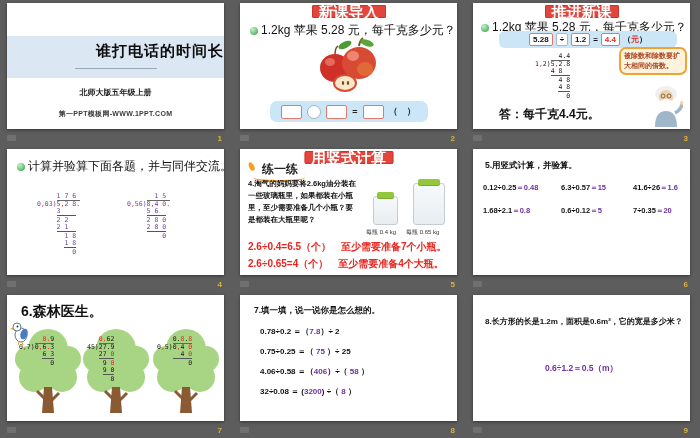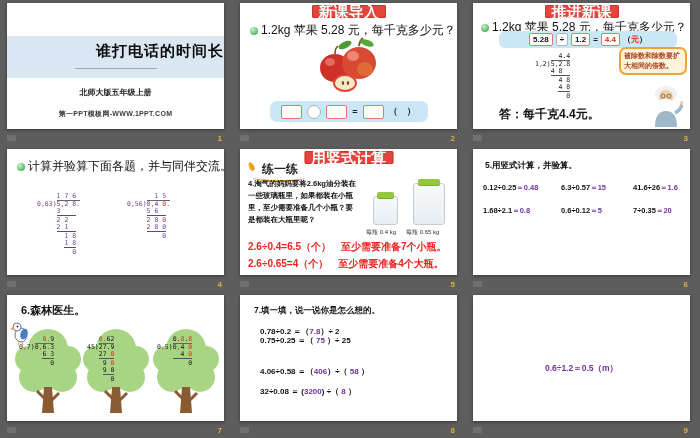--- a/index.html
+++ b/index.html
@@ -59,30 +59,30 @@
   .jcap.c1{left:126px}.jcap.c2{left:166px}
   .rline{position:absolute;font-size:10px;font-weight:700;color:#e8251f;white-space:nowrap}
   .rline .note{margin-left:10px}
   .s5 .ra{top:91px;left:8px}.s5 .rb{top:108px;left:8px}
   
   .s6 .ql6{position:absolute;top:11px;left:12px;font-size:8.5px;font-weight:700;color:#111}
   .s6 .eq{position:absolute;font-size:7.5px;font-weight:700;white-space:nowrap;color:#111}
   .s6 .e0{top:34px;left:10px}.s6 .e1{top:34px;left:88px}.s6 .e2{top:34px;left:160px}
   .s6 .e3{top:57px;left:10px}.s6 .e4{top:57px;left:88px}.s6 .e5{top:57px;left:160px}
   
-  .s7 .ql7{position:absolute;top:8px;left:14px;font-size:11px;font-weight:700;color:#111}
+  .s7 .ql7{position:absolute;top:8px;left:14px;font-size:14px;font-weight:700;color:#111}
   .bird{position:absolute;left:3px;top:26px;width:20px;height:24px}
   .tree{position:absolute;top:28px;width:66px;height:94px}
   .tree .tsvg{position:absolute;left:0;top:0;width:100%;height:100%}
   .tree .ldv{top:13px;left:4px}
   .s7 .t0{left:8px}.s7 .t1x{left:76px}.s7 .t2x{left:146px}
   
   .s8 .ql8{position:absolute;top:10px;left:14px;font-size:8.5px;font-weight:700;color:#111}
   .s8 .fline{position:absolute;left:20px;font-size:8px;font-weight:700;color:#111;white-space:pre}
-  .s8 .f0{top:31px}.s8 .f1{top:40px}.s8 .f2{top:71px}.s8 .f3{top:91px}
+  .s8 .f0{top:31px}.s8 .f1{top:51px}.s8 .f2{top:71px}.s8 .f3{top:91px}
   
   .s9 .txt{position:absolute;top:20px;left:12px;width:198px;font-size:8px;font-weight:700;line-height:1.7;color:#111}
   .s9 .pans{position:absolute;top:68px;left:0;width:100%;text-align:center;font-size:8.5px;font-weight:700;color:#7030a0}
   
   .sg-k{color:inherit}
   .sg-r{color:#e02b1f}
   .sg-p{color:#7030a0}
 </style>
 </head>
 <body>
@@ -319,17 +319,18 @@
     <div class="fline f1"><span class="sg-k">0.75÷0.25 ＝（ </span><span class="sg-p">75</span><span class="sg-k"> ）÷ 25</span></div>
     <div class="fline f2"><span class="sg-k">4.06÷0.58 ＝（</span><span class="sg-p">406</span><span class="sg-k">）÷（ </span><span class="sg-p">58</span><span class="sg-k"> ）</span></div>
     <div class="fline f3"><span class="sg-k">32÷0.08 ＝ (</span><span class="sg-p">3200</span><span class="sg-k">) ÷（ </span><span class="sg-p">8</span><span class="sg-k"> ）</span></div>
   </div>
   <div class="wm"></div>
   <div class="num">8</div>
 </div>
 
 <div class="cell" style="left:466px;top:292px">
   <div class="slide s9">
+    <div class="txt">8.长方形的长是1.2m，面积是0.6m²，它的宽是多少米？</div>
     <div class="pans">0.6÷1.2＝0.5（m）</div>
   </div>
   <div class="wm"></div>
   <div class="num">9</div>
 </div>
 
 </body></html>

